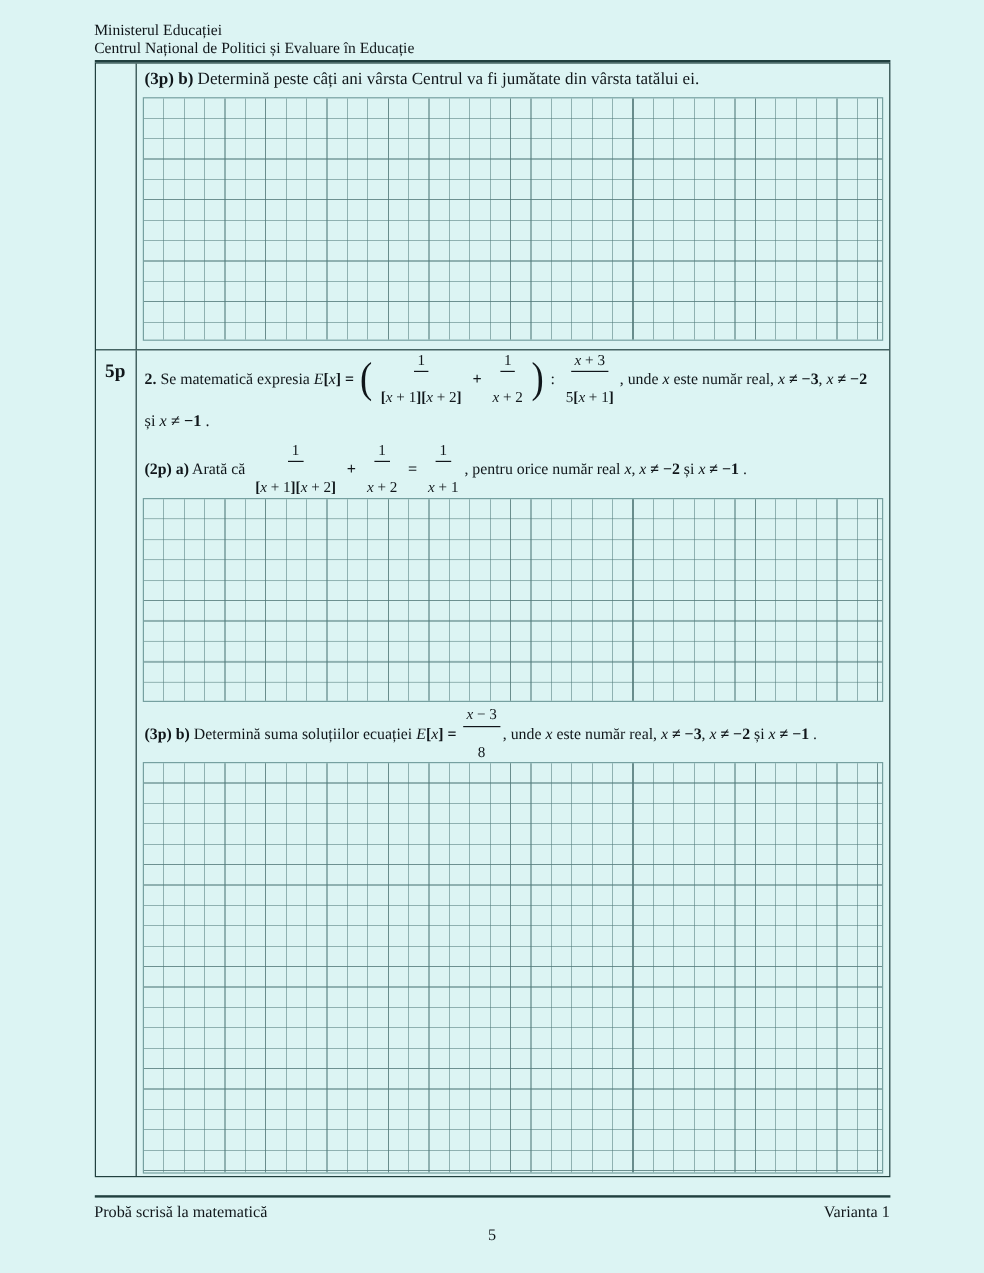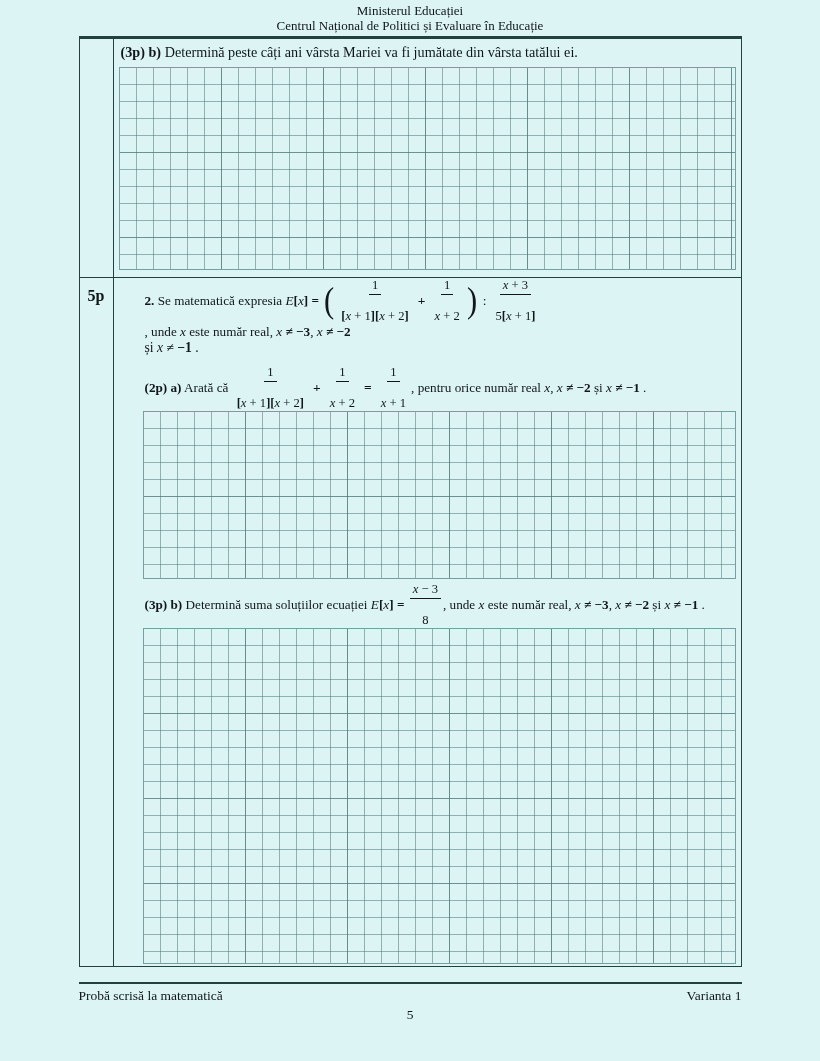--- a/index.html
+++ b/index.html
@@ -4,30 +4,30 @@
 <style>
   html,body{margin:0;padding:0;}
   body{background:#c9caca;}
   .page{
     width:820px;height:1061px;margin:0 auto;position:relative;overflow:hidden;
     background:#dcf4f3;color:#10161a;
     font-family:"Liberation Serif","DejaVu Serif",serif;
   }
   .sheet{width:663px;margin:0 auto;position:relative;}
   
-  .hdr{padding-top:3px;text-align:center;font-size:13px;line-height:1.16;}
+  .hdr{padding-top:17px;text-align:left;font-size:13px;line-height:1.16;}
   .hdr-rule{height:2px;background:#21403f;margin-top:3px;}
   
   .extable{
     border:1.6px solid #21403f;border-top-width:1.2px;
     height:929px;display:flex;flex-direction:column;box-sizing:border-box;
   }
   .row{display:flex;min-height:0;}
   .row1{height:238px;}
-  .row2{flex:1;border-top:1.6px solid #21403f;gap:24px;}
+  .row2{flex:1;border-top:1.6px solid #21403f;}
   .pts{
     width:34px;flex:0 0 34px;border-right:1.6px solid #21403f;
     font-weight:bold;font-size:16px;text-align:center;padding-top:9px;box-sizing:border-box;
   }
   .cnt{flex:1;min-width:0;overflow:hidden;display:flex;flex-direction:column;}
   
   .qline{padding-left:7px;padding-right:3px;display:flex;align-items:center;flex-wrap:wrap;}
   .q1{font-size:14.2px;min-height:27px;}
   .q2l1{font-size:13.2px;min-height:48px;}
   .q2l2{font-size:13.6px;min-height:25px;align-items:flex-start;padding-top:3px;}
@@ -73,21 +73,21 @@
       <div>Centrul Național de Politici și Evaluare în Educație</div>
     </div>
     <div class="hdr-rule"></div>
 
     <div class="extable">
 
       <div class="row row1">
         <div class="pts"></div>
         <div class="cnt">
           <div class="qline q1">
-            <span class="mrun"><span class="r-b">(3p) b)</span><span> Determină peste câți ani vârsta Mariei va fi jumătate din vârsta tatălui ei.</span></span>
+            <span class="mrun"><span class="r-b">(3p) b)</span><span> Determină peste câți ani vârsta Centrul va fi jumătate din vârsta tatălui ei.</span></span>
           </div>
           <div class="grid g1"></div>
         </div>
       </div>
 
       <div class="row row2">
         <div class="pts">5p</div>
         <div class="cnt">
 
           <div class="qline q2l1">

